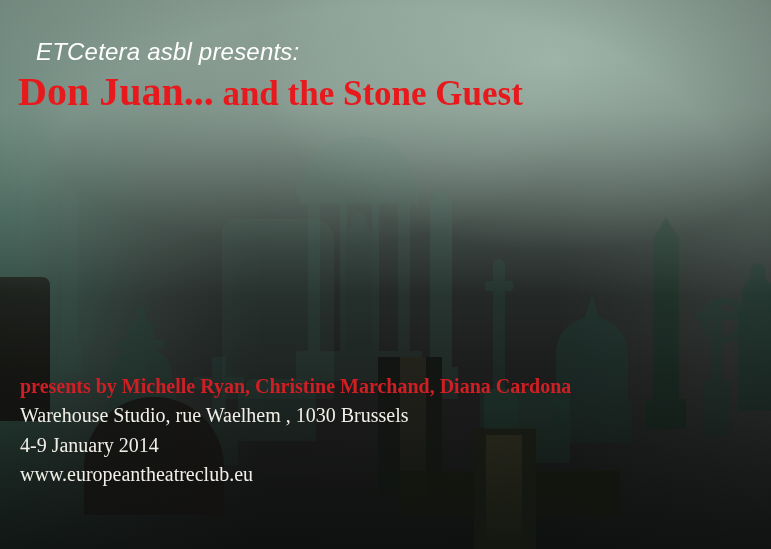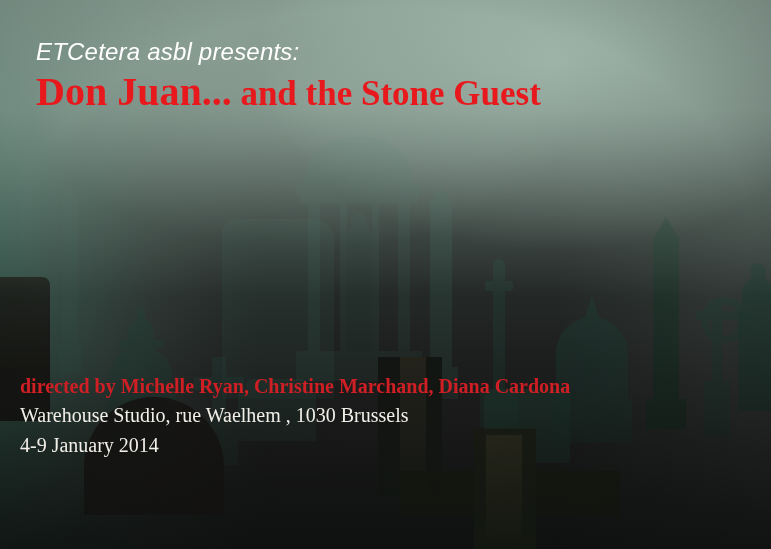--- a/index.html
+++ b/index.html
@@ -315,21 +315,21 @@
     font-weight: normal;
     font-style: italic;
     font-size: 24px;
     color: #ffffff;
     letter-spacing: 0.2px;
     white-space: nowrap;
     margin-top: 16px;
   }
   .title {
     position: absolute;
-    left: 36px; top: 72px;
+    left: 18px; top: 72px;
     color: #e8191c;
     font-weight: bold;
     white-space: nowrap;
     line-height: 1;
   }
   .title .t-main { font-size: 40px; }
   .title .t-rest { font-size: 35px; }
 
   .byline {
     position: absolute;
@@ -473,19 +473,20 @@
   <div id="content">
 
     <div class="presents">ETCetera asbl presents:</div>
 
     <div class="title">
       <span class="t-main">Don Juan...</span><span class="t-rest"> and the Stone Guest</span>
     </div>
 
 
     <div class="credits">
-      <span class="red">directed by Michelle Ryan, Christine Marchand, Diana Cardona</span>
+      <span class="red">presents by Michelle Ryan, Christine Marchand, Diana Cardona</span>
       <span class="white">Warehouse Studio, rue Waelhem , 1030 Brussels</span>
       <span class="white">4-9 January 2014</span>
+      <span class="white">www.europeantheatreclub.eu</span>
     </div>
 
   </div>
 </div>
 
 </body></html>

